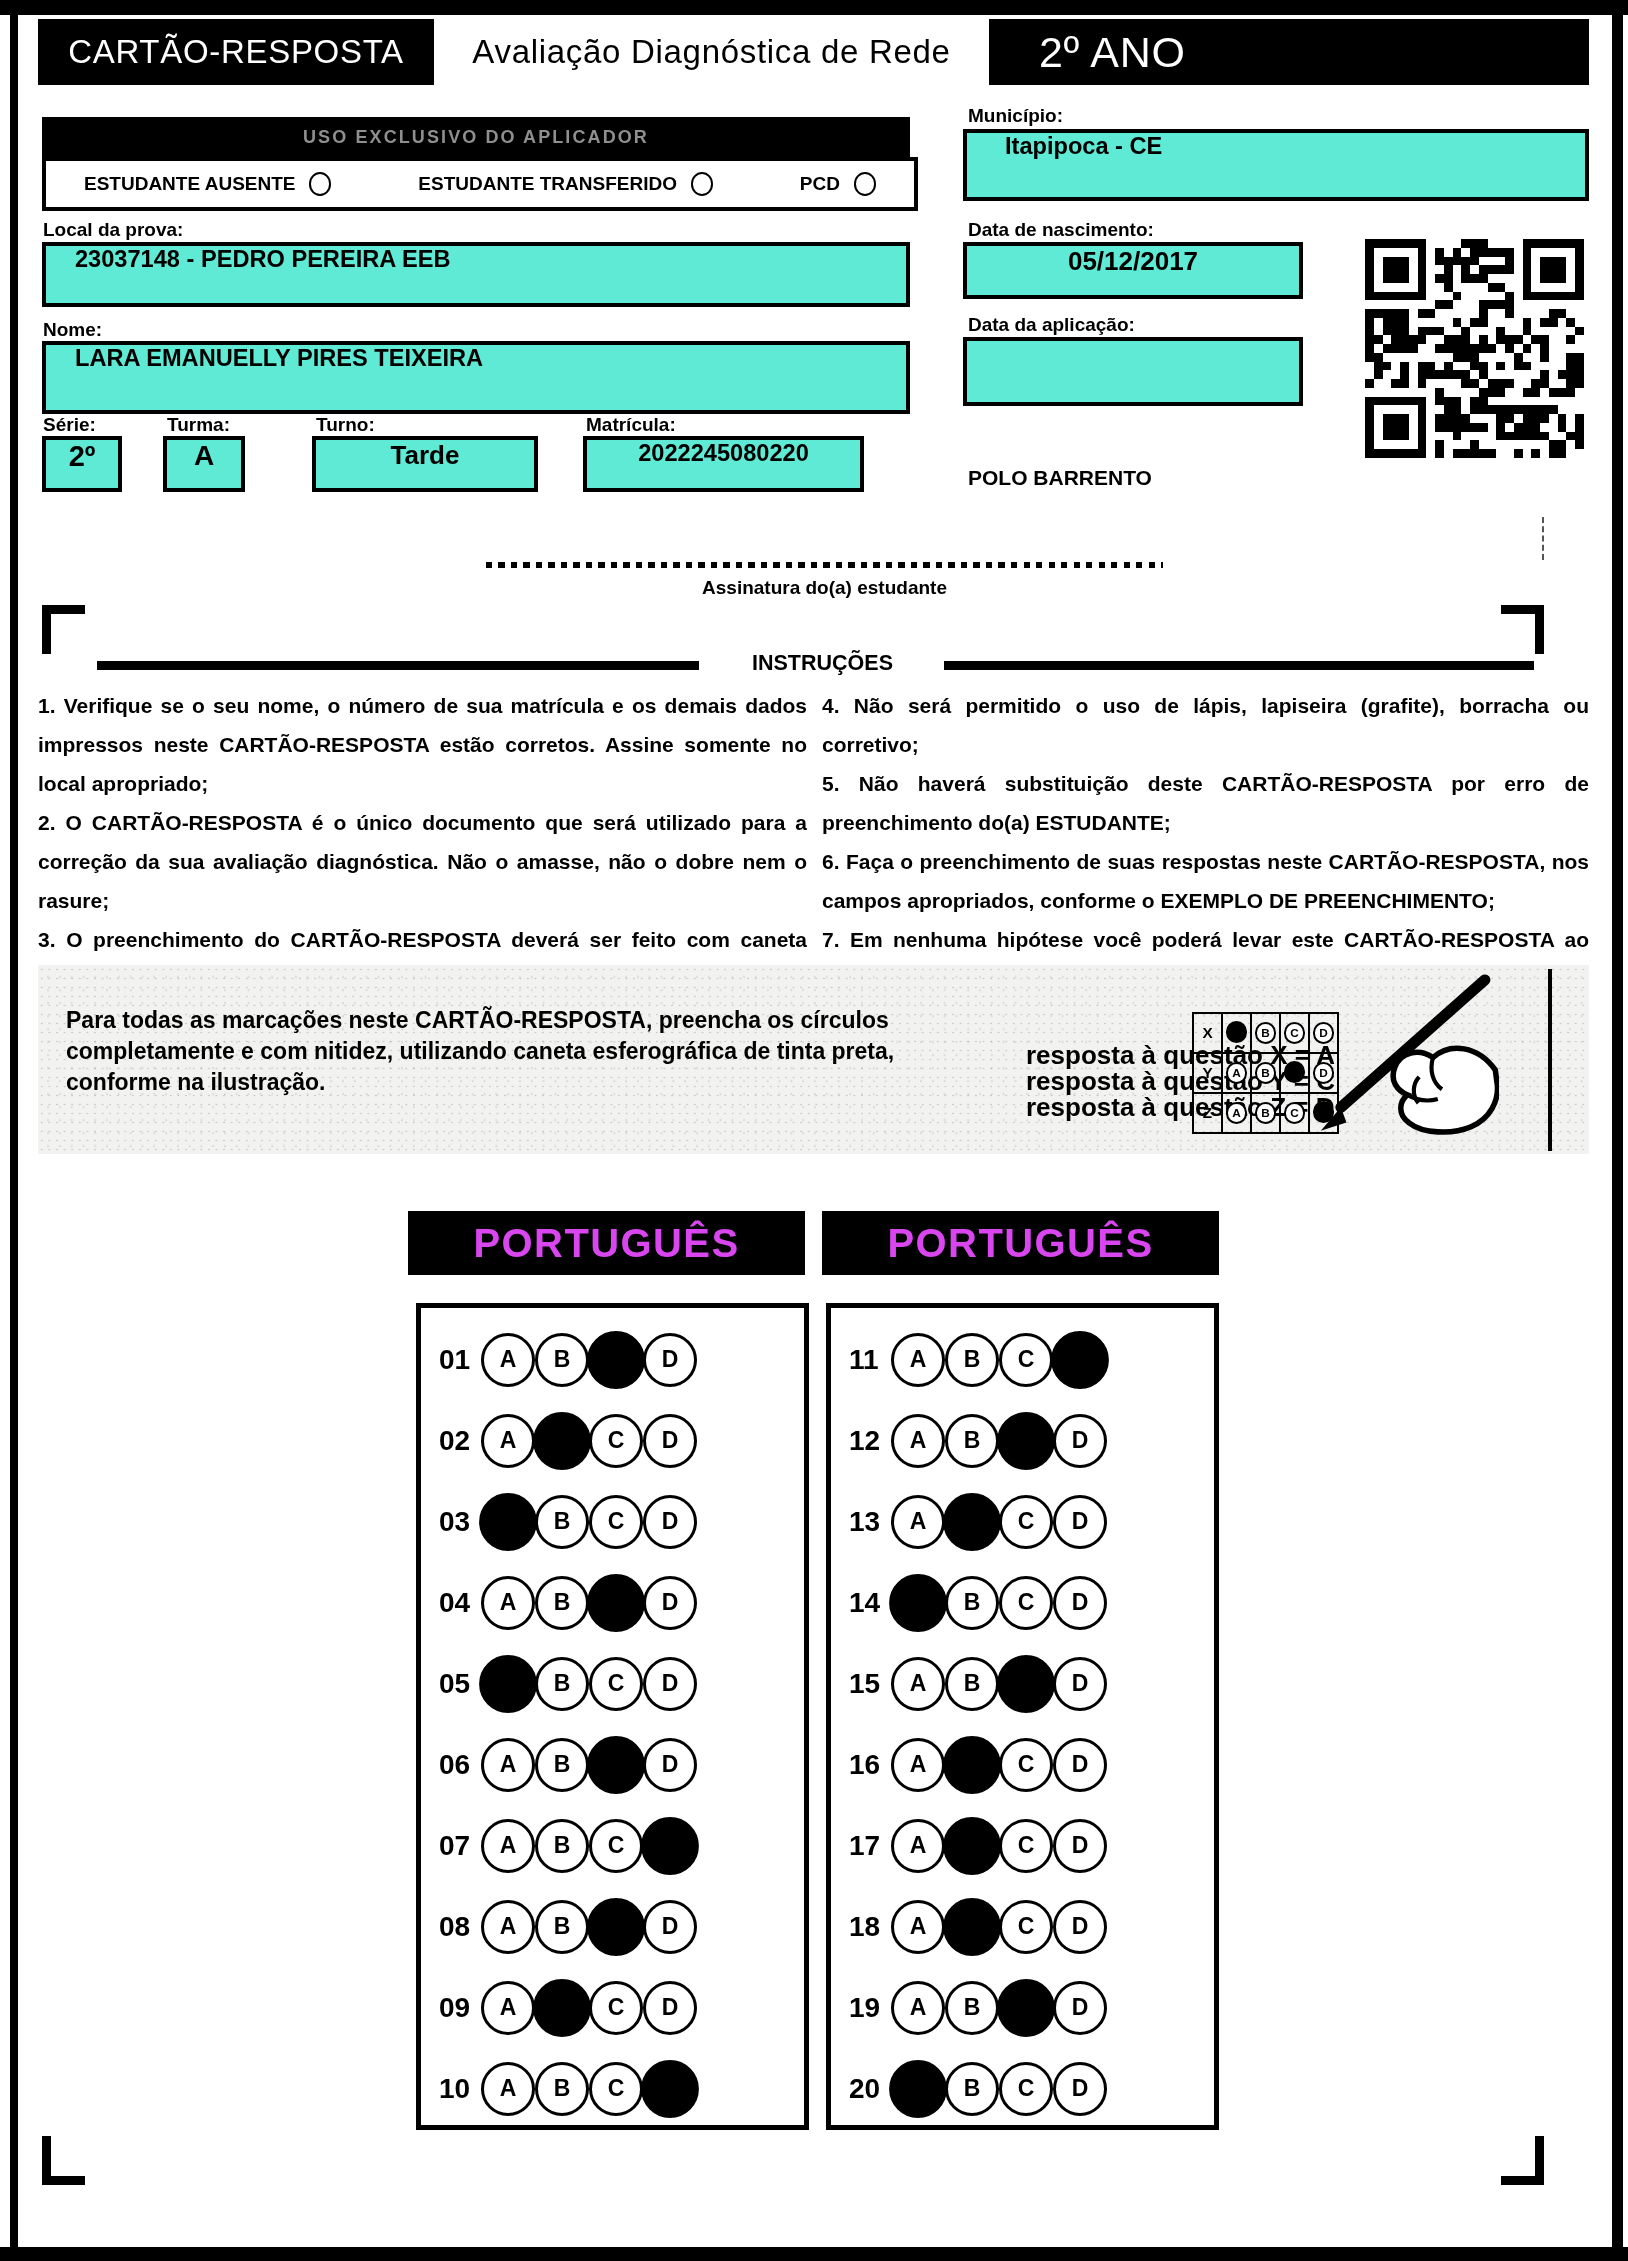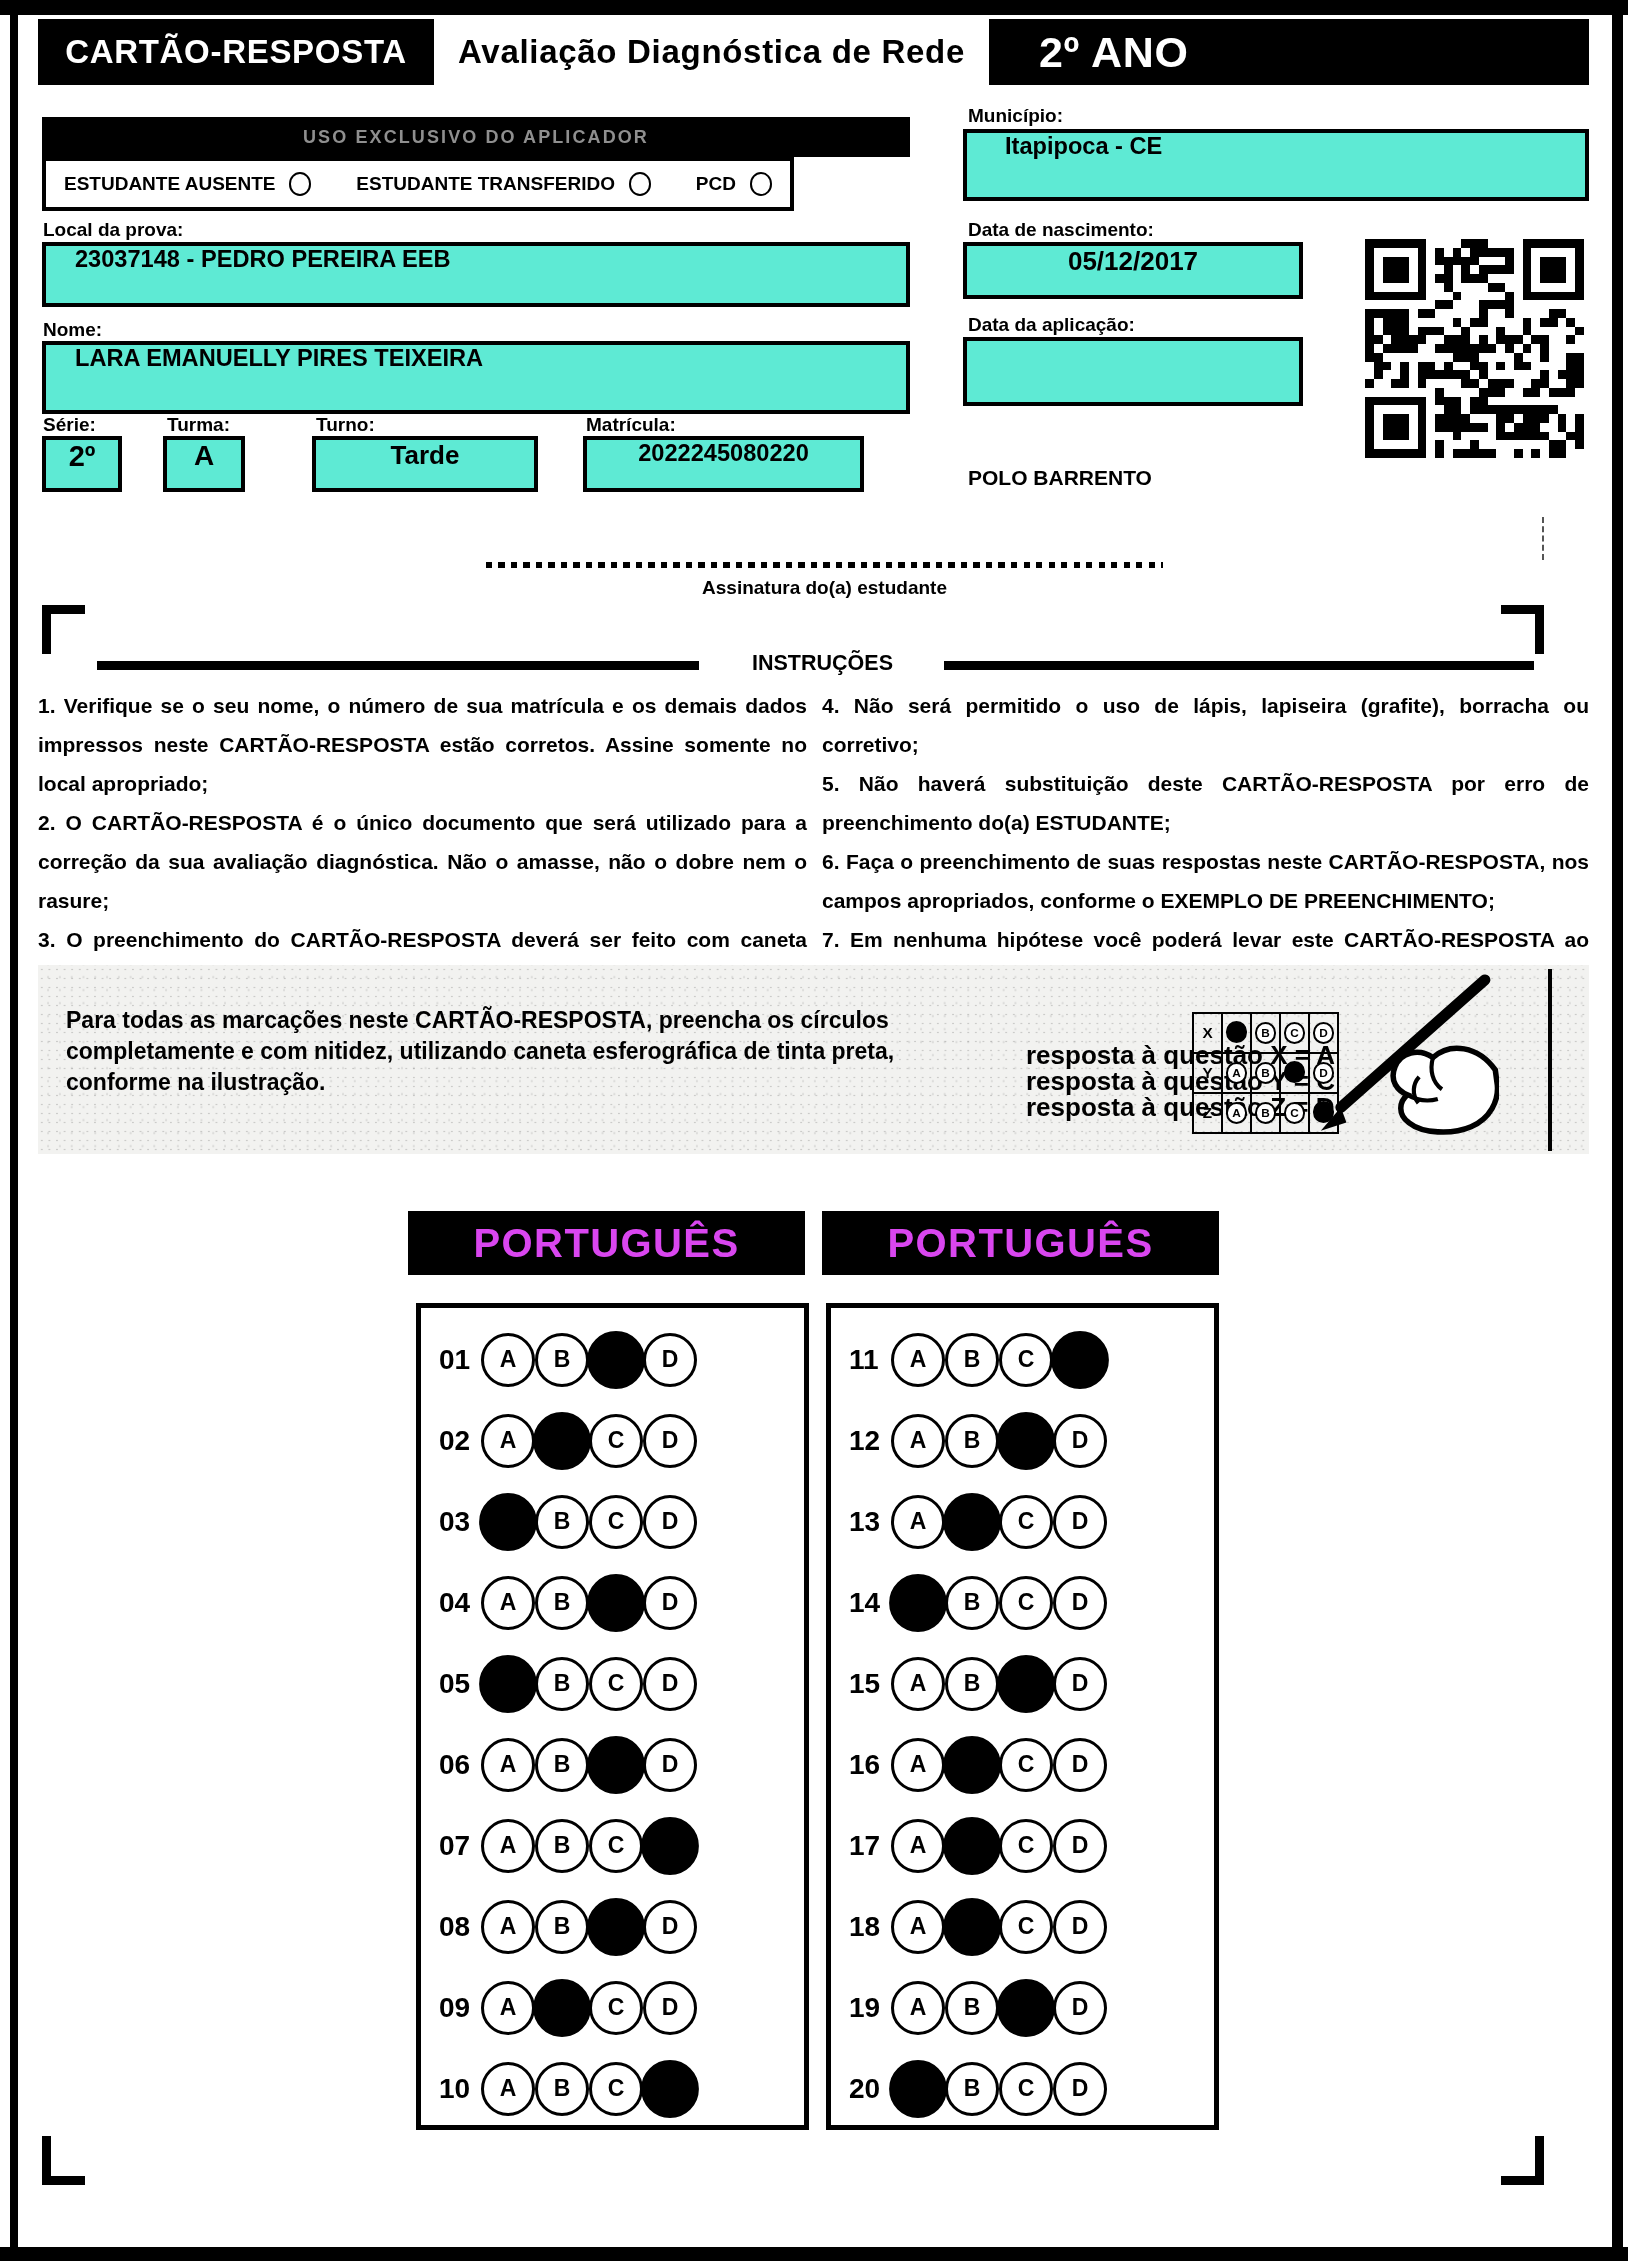--- a/index.html
+++ b/index.html
@@ -1,21 +1,21 @@
 <!DOCTYPE html>
 <html style="font-size:11px"><head>
 <meta charset="utf-8">
 <style>
   *{margin:0;padding:0;box-sizing:border-box}
   html,body{background:#888}
   .page{position:relative;width:1628px;height:2261px;margin:0 auto;background:#fff;
         font-family:"Liberation Sans",sans-serif;color:#000;overflow:hidden}
   .abs{position:absolute}
   .frame{background:#000}
-  .hdr{display:flex;align-items:center;justify-content:center;font-weight:700;letter-spacing:0.7px}
+  .hdr{display:flex;align-items:center;justify-content:center;font-weight:400;letter-spacing:0.7px}
   .hdr-black{background:#000;color:#fff}
   .fbox{border:4.2px solid #000;background:#5eead4;display:flex;align-items:flex-start}
   .lbl{font-weight:700;font-size:19px;white-space:nowrap}
   .val{font-weight:700;font-size:23.6px;white-space:nowrap}
   .bubble{border:2.8px solid #000;border-radius:50%;background:#fff;display:inline-block}
   .apl-opt{display:flex;align-items:center;gap:14px}
   .apl-bubble{width:22px;height:23.6px}
   .dotline{height:5.6px;background:repeating-linear-gradient(90deg,#000 0 6.2px,transparent 6.2px 12.5px)}
   .corner{border:0 solid #000}
   .instr-col{font-weight:700;font-size:21px;line-height:39px;text-align:justify}
@@ -50,21 +50,21 @@
   <div class="abs frame" style="left:0;top:0;width:1628px;height:15.3px"></div>
   <div class="abs frame" style="left:9.7px;top:0;width:8.3px;height:2261px"></div>
   <div class="abs frame" style="left:1612px;top:0;width:11px;height:2261px"></div>
   <div class="abs frame" style="left:0;top:2247px;width:1628px;height:14px"></div>
 
   <div class="abs hdr hdr-black" style="left:38px;top:19.4px;width:396px;height:66px;font-size:33px">CARTÃO-RESPOSTA</div>
   <div class="abs hdr" style="left:434px;top:19.4px;width:555px;height:66px;font-size:33px;background:#fff">Avaliação Diagnóstica de Rede</div>
   <div class="abs hdr hdr-black" style="left:989px;top:19.4px;width:600px;height:66px;font-size:43px;justify-content:flex-start;padding-left:50px">2º ANO</div>
 
   <div class="abs" style="left:42px;top:117px;width:868px;height:40px;background:#000;color:#8f8f8f;display:flex;align-items:center;justify-content:center;font-weight:700;font-size:18px;letter-spacing:2.1px">USO EXCLUSIVO DO APLICADOR</div>
-  <div id="aplicador-box" class="abs" style="left:42px;top:157px;width:752px;height:54px;border:4.2px solid #000;background:#fff;display:flex;align-items:center;justify-content:space-between;padding:0 18px">
+  <div id="aplicador-box" class="abs" style="left:42px;top:157px;width:876px;height:54px;border:4.2px solid #000;background:#fff;display:flex;align-items:center;justify-content:space-between;padding:0 38px">
       <div class="apl-opt">
         <span class="lbl">ESTUDANTE AUSENTE</span>
         <span class="bubble apl-bubble"></span>
       </div>
       <div class="apl-opt">
         <span class="lbl">ESTUDANTE TRANSFERIDO</span>
         <span class="bubble apl-bubble"></span>
       </div>
       <div class="apl-opt">
         <span class="lbl">PCD</span>

